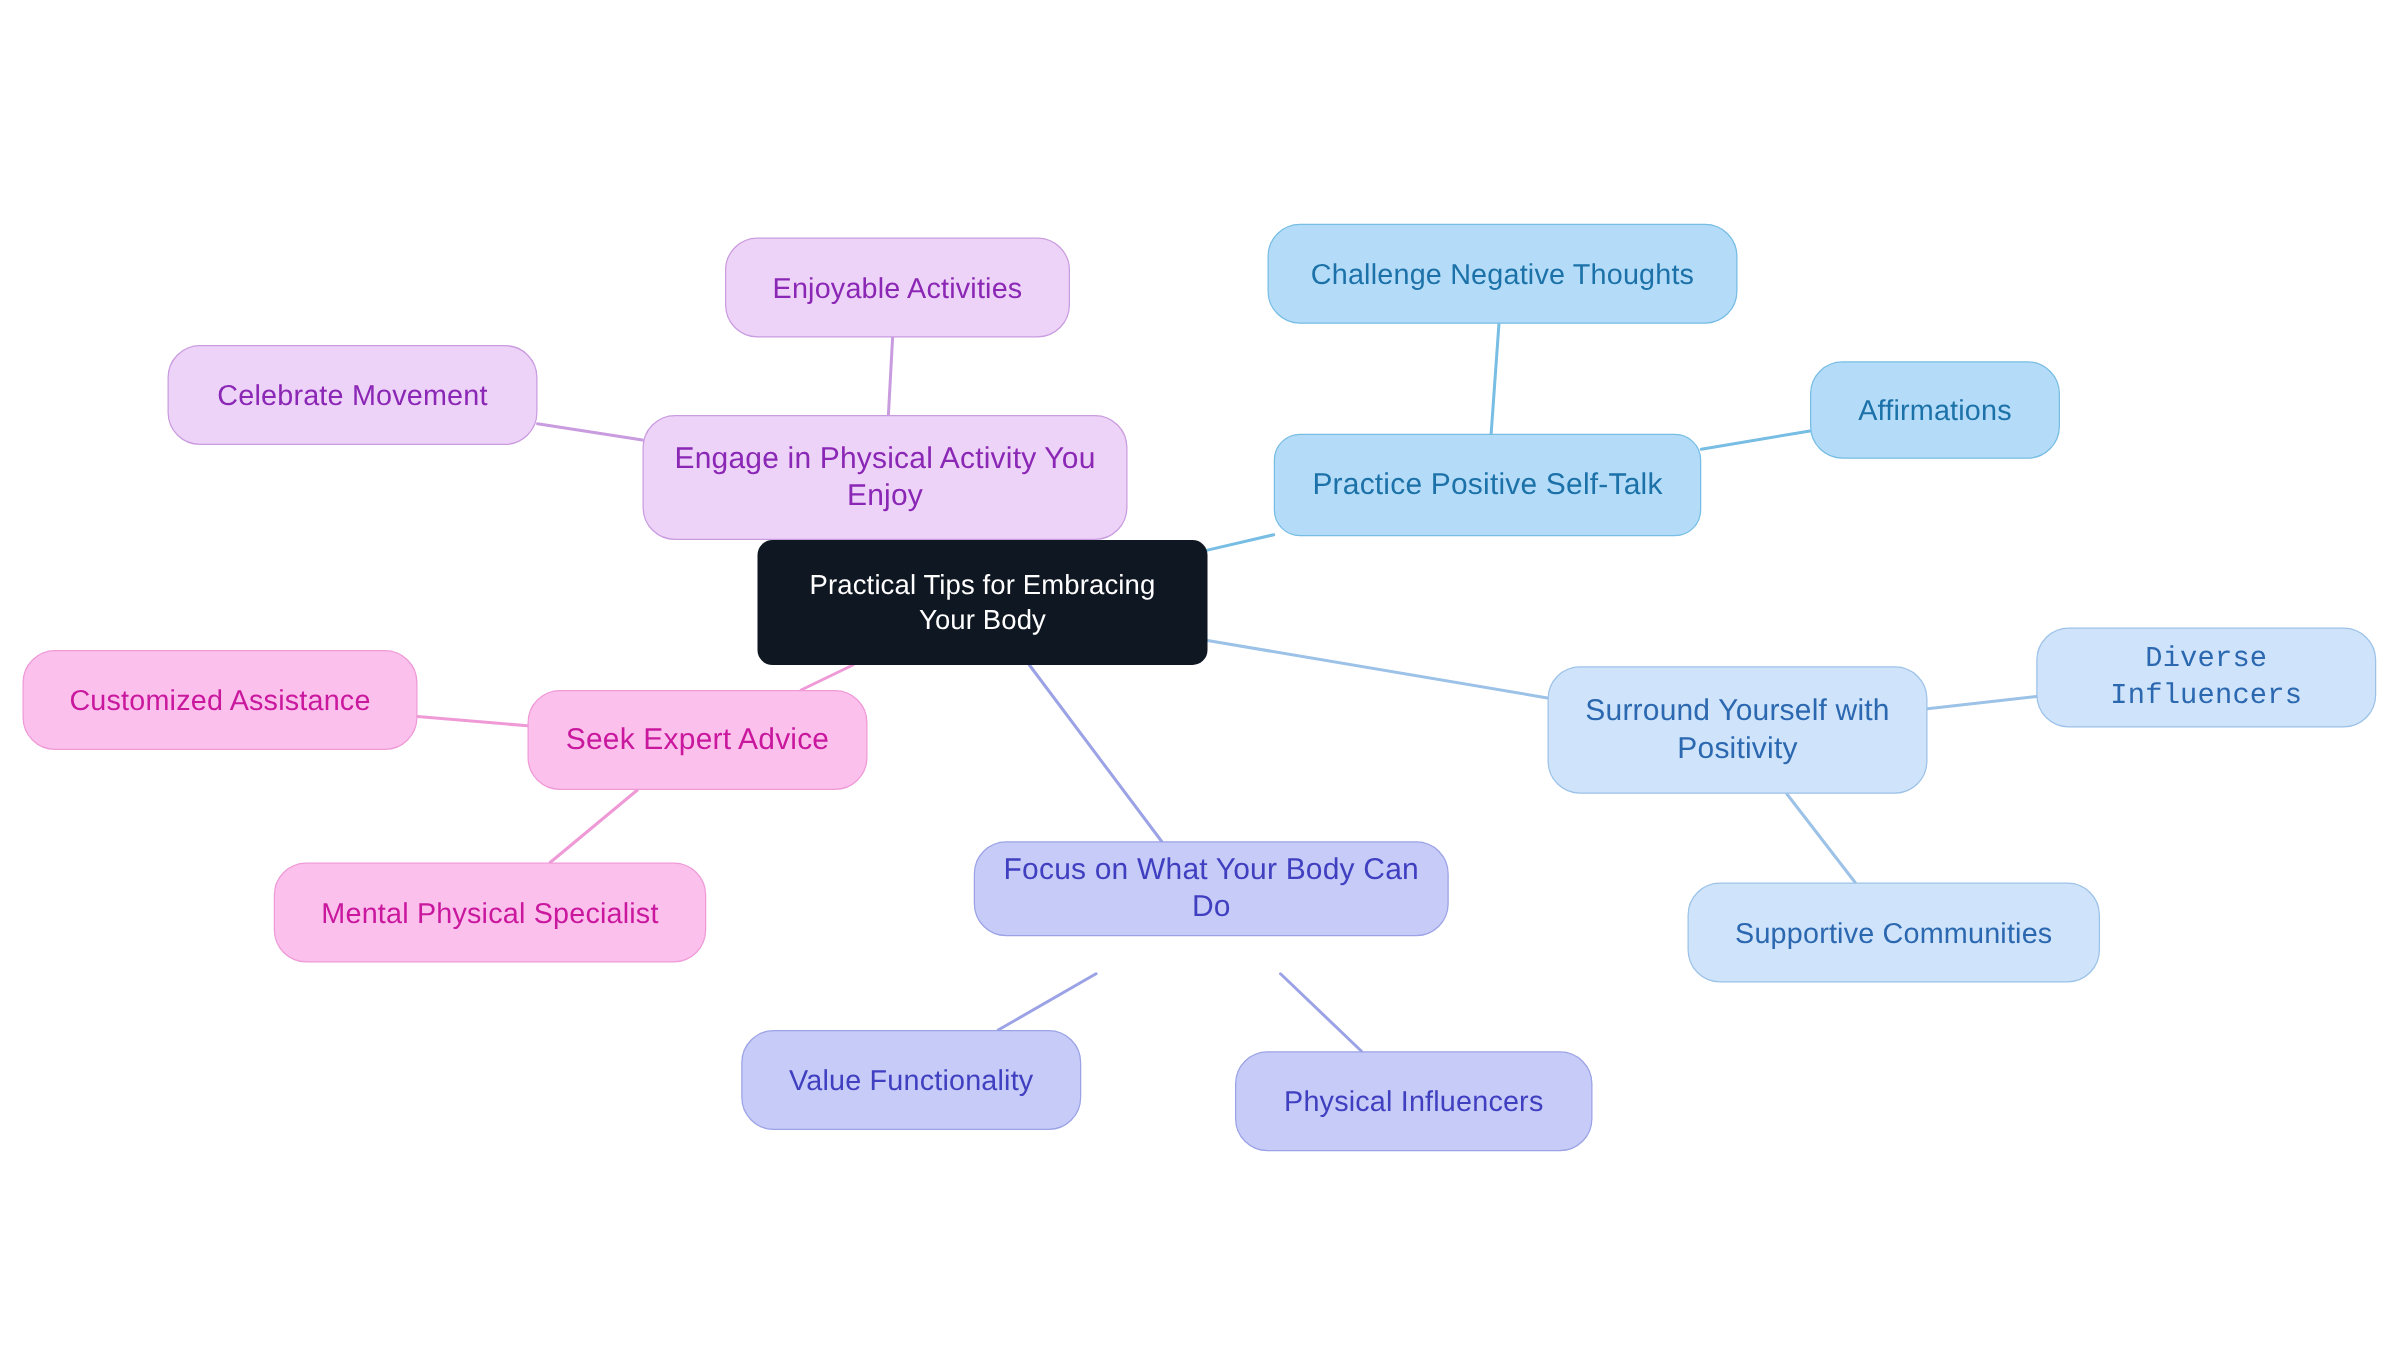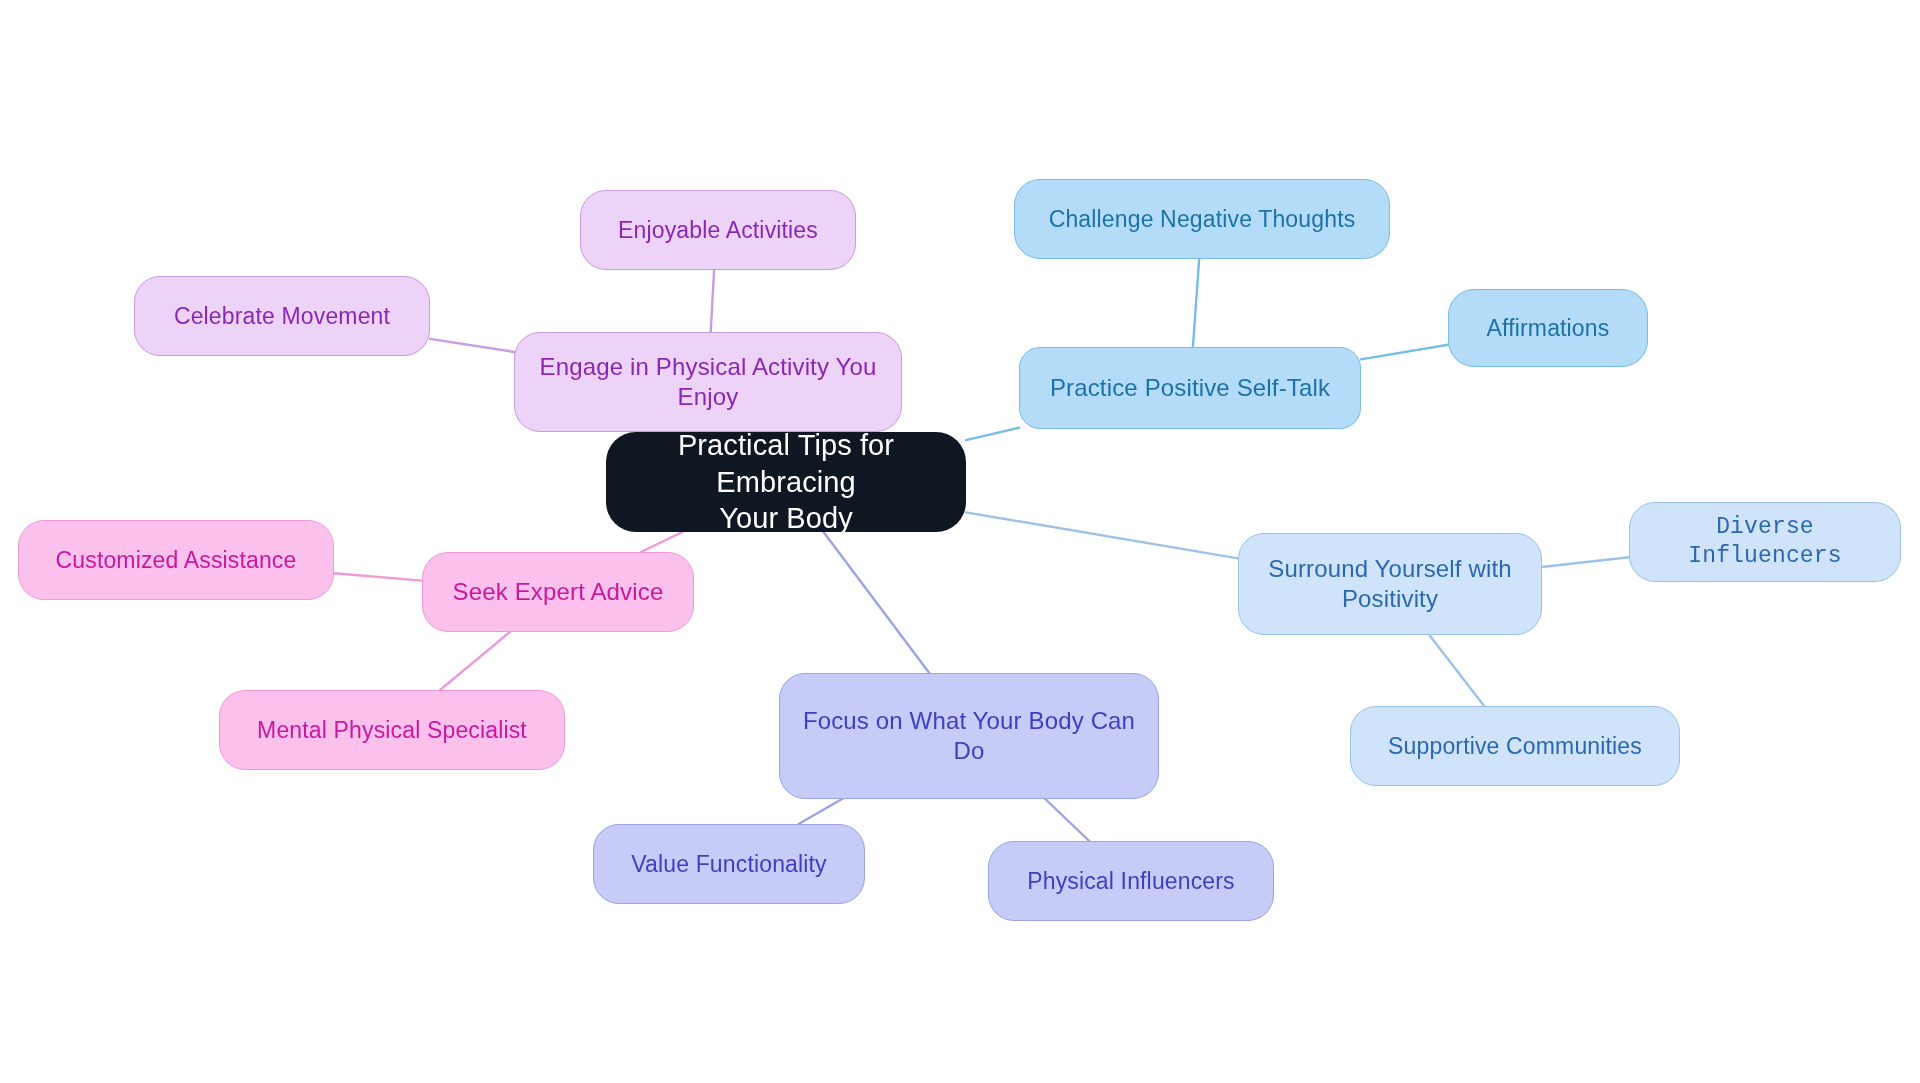--- a/index.html
+++ b/index.html
@@ -35,23 +35,23 @@
     justify-content: center;
     text-align: center;
     border-radius: 26px;
     border: 1.6px solid transparent;
     padding: 6px 14px;
     line-height: 1.26;
     white-space: pre-line;
     letter-spacing: 0.15px;
   }
   .node.root {
-    border-radius: 30px;
+    border-radius: 12px;
     border: none;
-    font-size: 29px;
+    font-size: 22px;
     letter-spacing: 0.1px;
   }
   .node.branch {
     font-size: 24px;
   }
   .node.leaf {
     font-size: 23px;
   }
 </style>
 </head>
@@ -82,21 +82,21 @@
 Enjoy</div>
       <div class="node leaf" style="left: 1014px; top: 179px; width: 376px; height: 80px; background: rgb(180, 220, 248); border-color: rgb(119, 189, 228); color: rgb(28, 114, 168);">Challenge Negative Thoughts</div>
       <div class="node leaf" style="left: 1448px; top: 289px; width: 200px; height: 78px; background: rgb(180, 220, 248); border-color: rgb(119, 189, 228); color: rgb(28, 114, 168);">Affirmations</div>
       <div class="node branch" style="left: 1019px; top: 347px; width: 342px; height: 82px; background: rgb(180, 220, 248); border-color: rgb(119, 189, 228); color: rgb(28, 114, 168); border-radius: 21px;">Practice Positive Self-Talk</div>
       <div class="node leaf" style="left: 1629px; top: 502px; width: 272px; height: 80px; background: rgb(207, 227, 251); border-color: rgb(156, 194, 232); color: rgb(43, 104, 176); font-family: Liberation Mono, monospace;">Diverse Influencers</div>
       <div class="node leaf" style="left: 1350px; top: 706px; width: 330px; height: 80px; background: rgb(207, 227, 251); border-color: rgb(156, 194, 232); color: rgb(43, 104, 176);">Supportive Communities</div>
       <div class="node branch" style="left: 1238px; top: 533px; width: 304px; height: 102px; background: rgb(207, 227, 251); border-color: rgb(156, 194, 232); color: rgb(43, 104, 176);">Surround Yourself with
 Positivity</div>
       <div class="node leaf" style="left: 593px; top: 824px; width: 272px; height: 80px; background: rgb(198, 203, 247); border-color: rgb(155, 162, 230); color: rgb(63, 63, 192);">Value Functionality</div>
       <div class="node leaf" style="left: 988px; top: 841px; width: 286px; height: 80px; background: rgb(198, 203, 247); border-color: rgb(155, 162, 230); color: rgb(63, 63, 192);">Physical Influencers</div>
-      <div class="node branch" style="left: 779px; top: 673px; width: 380px; height: 126px; background: rgb(198, 203, 247); border-color: rgb(155, 162, 230); color: rgb(63, 63, 192);">Focus on What Your Body Can
+      <div class="node branch" style="left: 779px; top: 673px; width: 380px; height: 76px; background: rgb(198, 203, 247); border-color: rgb(155, 162, 230); color: rgb(63, 63, 192);">Focus on What Your Body Can
 Do</div>
       <div class="node leaf" style="left: 18px; top: 520px; width: 316px; height: 80px; background: rgb(251, 192, 236); border-color: rgb(239, 154, 215); color: rgb(201, 24, 158);">Customized Assistance</div>
       <div class="node leaf" style="left: 219px; top: 690px; width: 346px; height: 80px; background: rgb(251, 192, 236); border-color: rgb(239, 154, 215); color: rgb(201, 24, 158);">Mental Physical Specialist</div>
       <div class="node branch" style="left: 422px; top: 552px; width: 272px; height: 80px; background: rgb(251, 192, 236); border-color: rgb(239, 154, 215); color: rgb(201, 24, 158);">Seek Expert Advice</div>
       <div class="node root" style="left: 606px; top: 432px; width: 360px; height: 100px; background: rgb(15, 23, 34); border-color: rgb(15, 23, 34); color: rgb(255, 255, 255);">Practical Tips for Embracing
 Your Body</div>
     </div>
 </div>
 
 </body></html>

